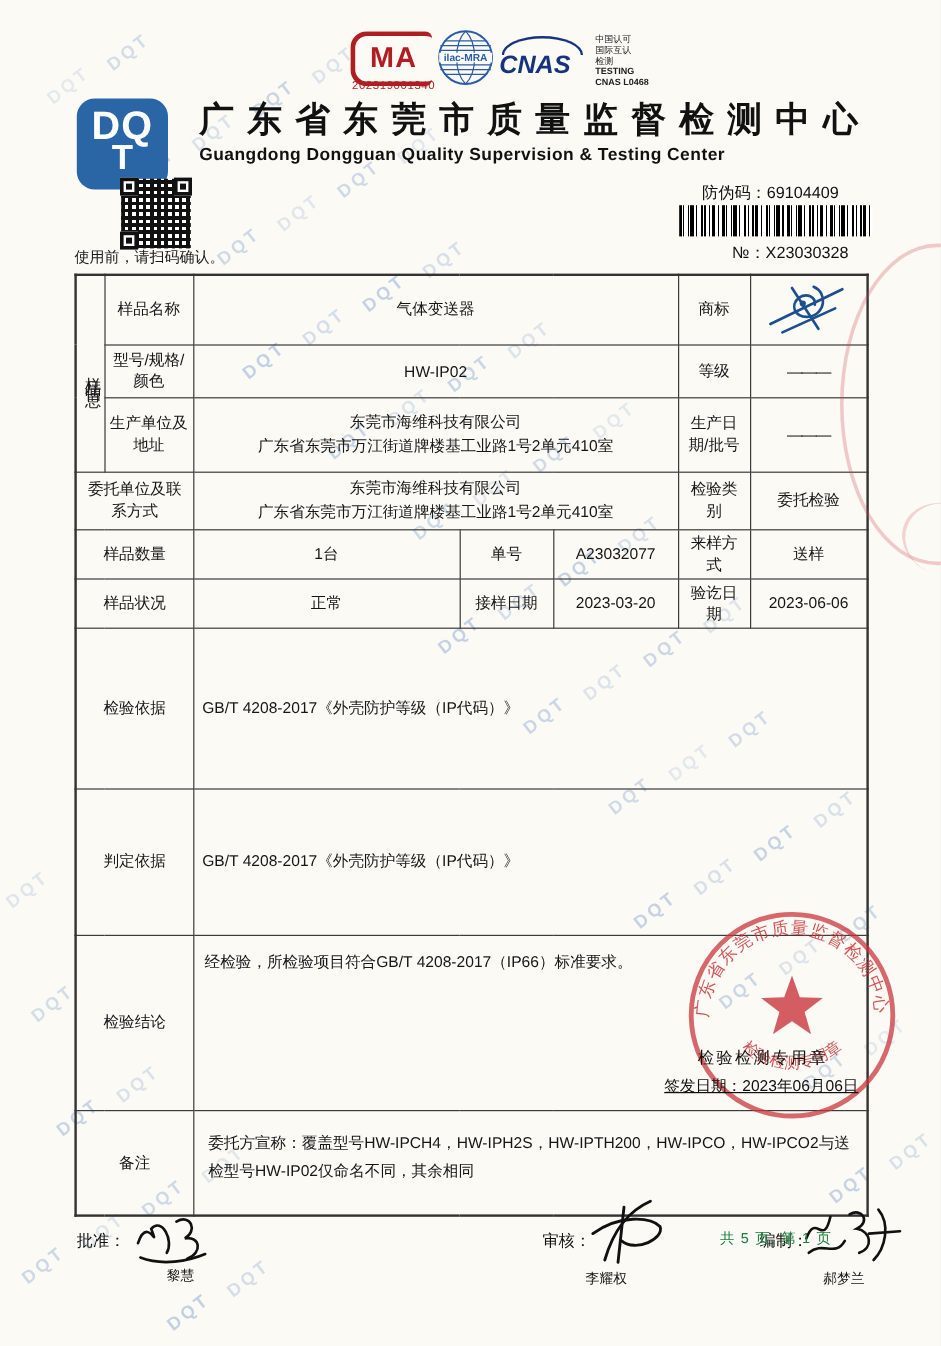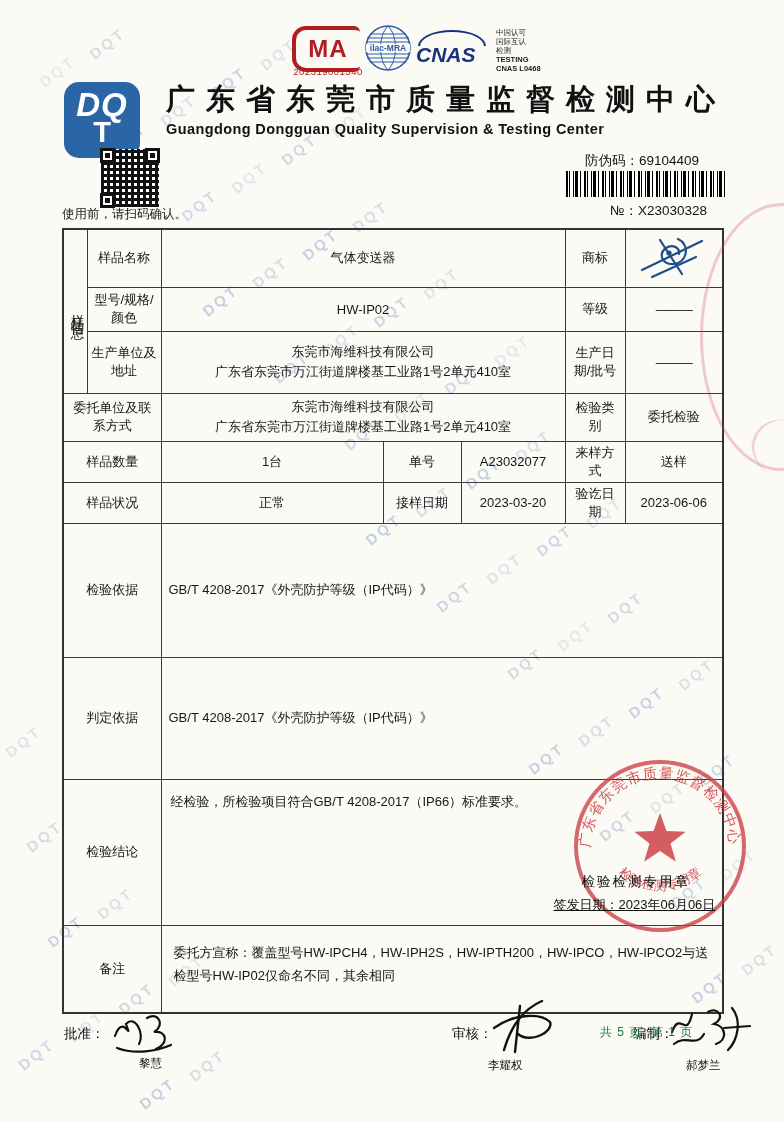--- a/index.html
+++ b/index.html
@@ -19,21 +19,21 @@
   .cnas-wrap{position:absolute;left:416px;top:30px;width:78px;}
   .cnas-arc{width:64px;height:14px;border:2.5px solid #17337f;border-bottom:none;
             border-radius:50% 50% 0 0/100% 100% 0 0;margin-left:2px;}
   .cnas-text{color:#17337f;font-weight:bold;font-size:21px;font-style:italic;
              letter-spacing:0;line-height:18px;}
   .cnas-side{position:absolute;left:496px;top:28px;font-size:7.5px;line-height:9px;color:#222;}
   .cnas-side .b{font-weight:bold;}
   
   .dqt-logo{position:absolute;left:64px;top:82px;width:76px;height:76px;background:#2a66a5;
             border-radius:15px;color:#fff;text-align:center;}
-  .dqt-logo .dq{font-size:33px;font-weight:bold;letter-spacing:1px;margin-top:4px;font-style:italic;}
+  .dqt-logo .dq{font-size:33px;font-weight:bold;letter-spacing:1px;margin-top:4px;}
   .dqt-logo .t{font-size:29px;font-weight:bold;margin-top:-8px;}
   .title-cn{position:absolute;left:166px;top:80px;width:575px;font-size:29px;font-weight:bold;
             letter-spacing:11px;white-space:nowrap;color:#111;}
   .title-en{position:absolute;left:166px;top:121px;width:580px;font-size:14.5px;font-weight:bold;
             letter-spacing:0.4px;white-space:nowrap;color:#111;}
   
   .qr{position:absolute;left:101px;top:149px;width:58px;height:58px;background:
       repeating-linear-gradient(0deg,#111 0 3px,transparent 3px 6px),
       repeating-linear-gradient(90deg,#111 0 3px,#fff 3px 6px);}
   .finder{position:absolute;width:15px;height:15px;border:3px solid #111;background:#fff;box-sizing:border-box;}

